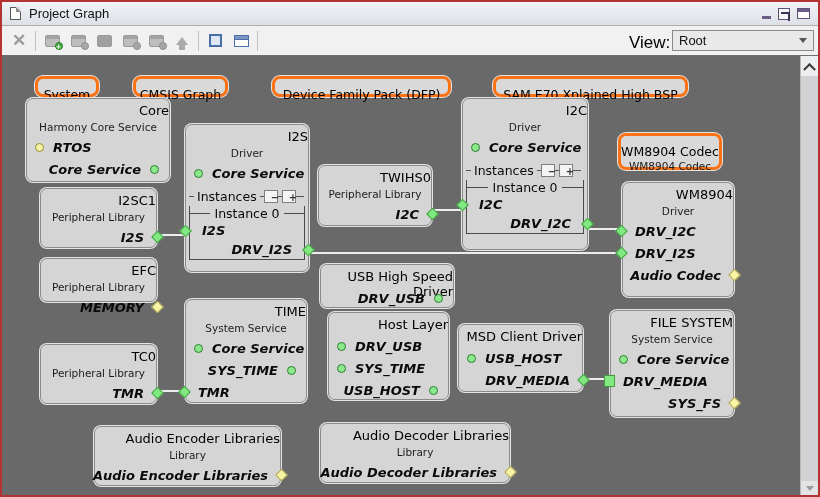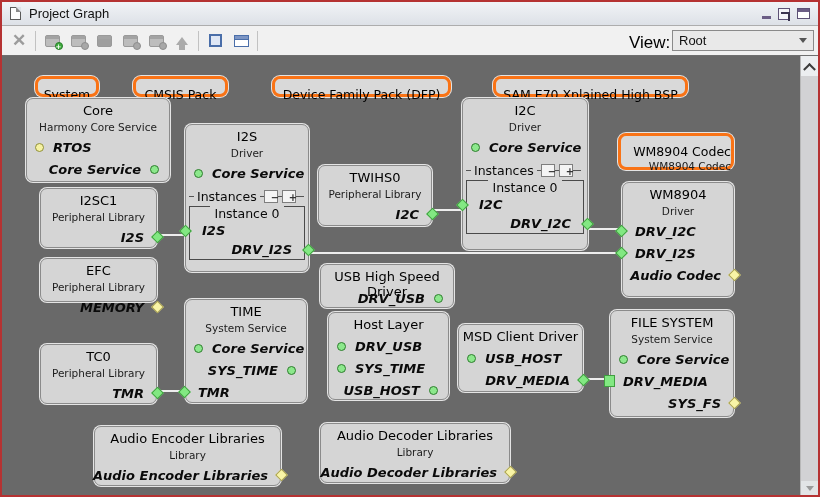--- a/index.html
+++ b/index.html
@@ -47,21 +47,21 @@
     border-right:4px solid transparent;border-top:5px solid #555;}
   
   .canvas{position:absolute;left:0;top:54px;width:798px;height:441px;background:#696969;overflow:hidden;}
   .conn{position:absolute;height:2px;background:#ededed;z-index:1;}
   .glabel{position:absolute;background:#d9d9d9;border:3px solid #f97316;border-radius:8px;
     box-shadow:0 0 0 1px #e4e4e4;z-index:2;text-align:center;
     font:12.5px "DejaVu Sans",sans-serif;color:#000;padding-top:8px;}
   .gl-s{font-size:10.5px;color:#1a1a1a;margin-top:1px;}
   .node{position:absolute;background:#d5d5d5;border:1px solid #8b8b8b;border-radius:7px;
     box-shadow:0 0 0 1px #e4e4e4;z-index:2;padding-top:4px;}
-  .n-title{height:18px;line-height:16px;text-align:center;font:13px "DejaVu Sans",sans-serif;color:#000;}
+  .n-title{height:18px;line-height:16px;text-align:right;font:13px "DejaVu Sans",sans-serif;color:#000;}
   .n-sub{height:15px;line-height:13px;text-align:center;font:10.5px "DejaVu Sans",sans-serif;color:#1c1c1c;}
   .row,.irow{position:relative;display:flex;align-items:center;gap:9px;}
   .row{height:22px;}
   .irow{height:19px;}
   .rl{font:italic bold 13px "DejaVu Sans",sans-serif;color:#0a0a0a;white-space:nowrap;}
   .al-left{justify-content:flex-start;padding-left:8px;}
   .al-right{justify-content:flex-end;padding-right:10px;}
   .al-left.edge{padding-left:12px;}
   .al-right.edge{padding-right:12px;}
   .mk{flex:none;z-index:5;}
@@ -77,21 +77,21 @@
   .mk.e.square{transform:translateY(-50%);}
   .mk.e-l{left:-6px;} .mk.e-r{right:-6px;}
   .mk.square.e-l{left:-7px;}
   .irow .e-l{left:-9px;} .irow .e-r{right:-9px;}
   .ihead{height:20px;margin-top:2px;display:flex;align-items:center;padding-left:3px;
     font:12.5px "DejaVu Sans",sans-serif;color:#0a0a0a;}
   .dash{height:1px;background:#555;flex:none;}
   .ib{width:13px;height:13px;border:1px solid #7e7e7e;background:#f4f4f4;flex:none;
     font:bold 10px/11px "DejaVu Sans",sans-serif;text-align:center;color:#333;}
   .ibox{margin:0 3px;border:1px solid #4a4a4a;border-top:none;}
-  .ileg{display:flex;align-items:flex-start;height:15px;gap:4px;font:12.5px "DejaVu Sans",sans-serif;color:#0a0a0a;}
+  .ileg{display:flex;align-items:center;height:15px;gap:4px;font:12.5px "DejaVu Sans",sans-serif;color:#0a0a0a;}
   .ileg .ln{height:1px;background:#4a4a4a;flex:1;}
   
   .vsb{position:absolute;right:0;top:54px;bottom:0;width:18px;background:#d2d2d4;border-left:1px solid #b8b8b8;}
   .sb-up{position:absolute;top:0;left:0;right:0;height:20px;background:#eceef0;
     display:flex;align-items:center;justify-content:center;}
   .sb-up::after{content:"";width:7px;height:7px;border-top:2px solid #3c3c3c;border-left:2px solid #3c3c3c;
     transform:rotate(45deg) translate(2px,2px);}
   .sb-down{position:absolute;bottom:0;left:0;right:0;height:14px;background:#e2e4e6;
     display:flex;align-items:center;justify-content:center;}
   .sb-down::after{content:"";width:0;height:0;border-left:4px solid transparent;
@@ -161,29 +161,29 @@
       <div class="conn" style="left: 150px; top: 178px; width: 38px;"></div>
       <div class="conn" style="left: 305px; top: 196px; width: 317px;"></div>
       <div class="conn" style="left: 428px; top: 153px; width: 32px;"></div>
       <div class="conn" style="left: 584px; top: 172px; width: 38px;"></div>
       <div class="conn" style="left: 151px; top: 334px; width: 36px;"></div>
       <div class="conn" style="left: 579px; top: 322px; width: 31px;"></div>
       <div class="glabel" style="left: 33px; top: 20px; width: 64px; height: 21px;">
         <div class="gl-t">System</div>
       </div>
       <div class="glabel" style="left: 131px; top: 20px; width: 95px; height: 21px;">
-        <div class="gl-t">CMSIS Pack</div>
+        <div class="gl-t">CMSIS Graph</div>
       </div>
       <div class="glabel" style="left: 270px; top: 20px; width: 179px; height: 21px;">
         <div class="gl-t">Device Family Pack (DFP)</div>
       </div>
       <div class="glabel" style="left: 491px; top: 20px; width: 195px; height: 21px;">
         <div class="gl-t">SAM E70 Xplained High BSP</div>
       </div>
-      <div class="glabel" style="left: 616px; top: 77px; width: 116px; height: 37px; text-align: right;">
+      <div class="glabel" style="left: 616px; top: 77px; width: 104px; height: 37px;">
         <div class="gl-t">WM8904 Codec</div>
         <div class="gl-s">WM8904 Codec</div>
       </div>
       <div class="node" style="left: 24px; top: 42px; width: 144px; height: 84px;">
         <div class="n-title">Core</div>
         <div class="n-sub">Harmony Core Service</div>
         <div class="row al-left">
           <span class="mk circle yellow"></span>
           <span class="rl">RTOS</span>
         </div>

